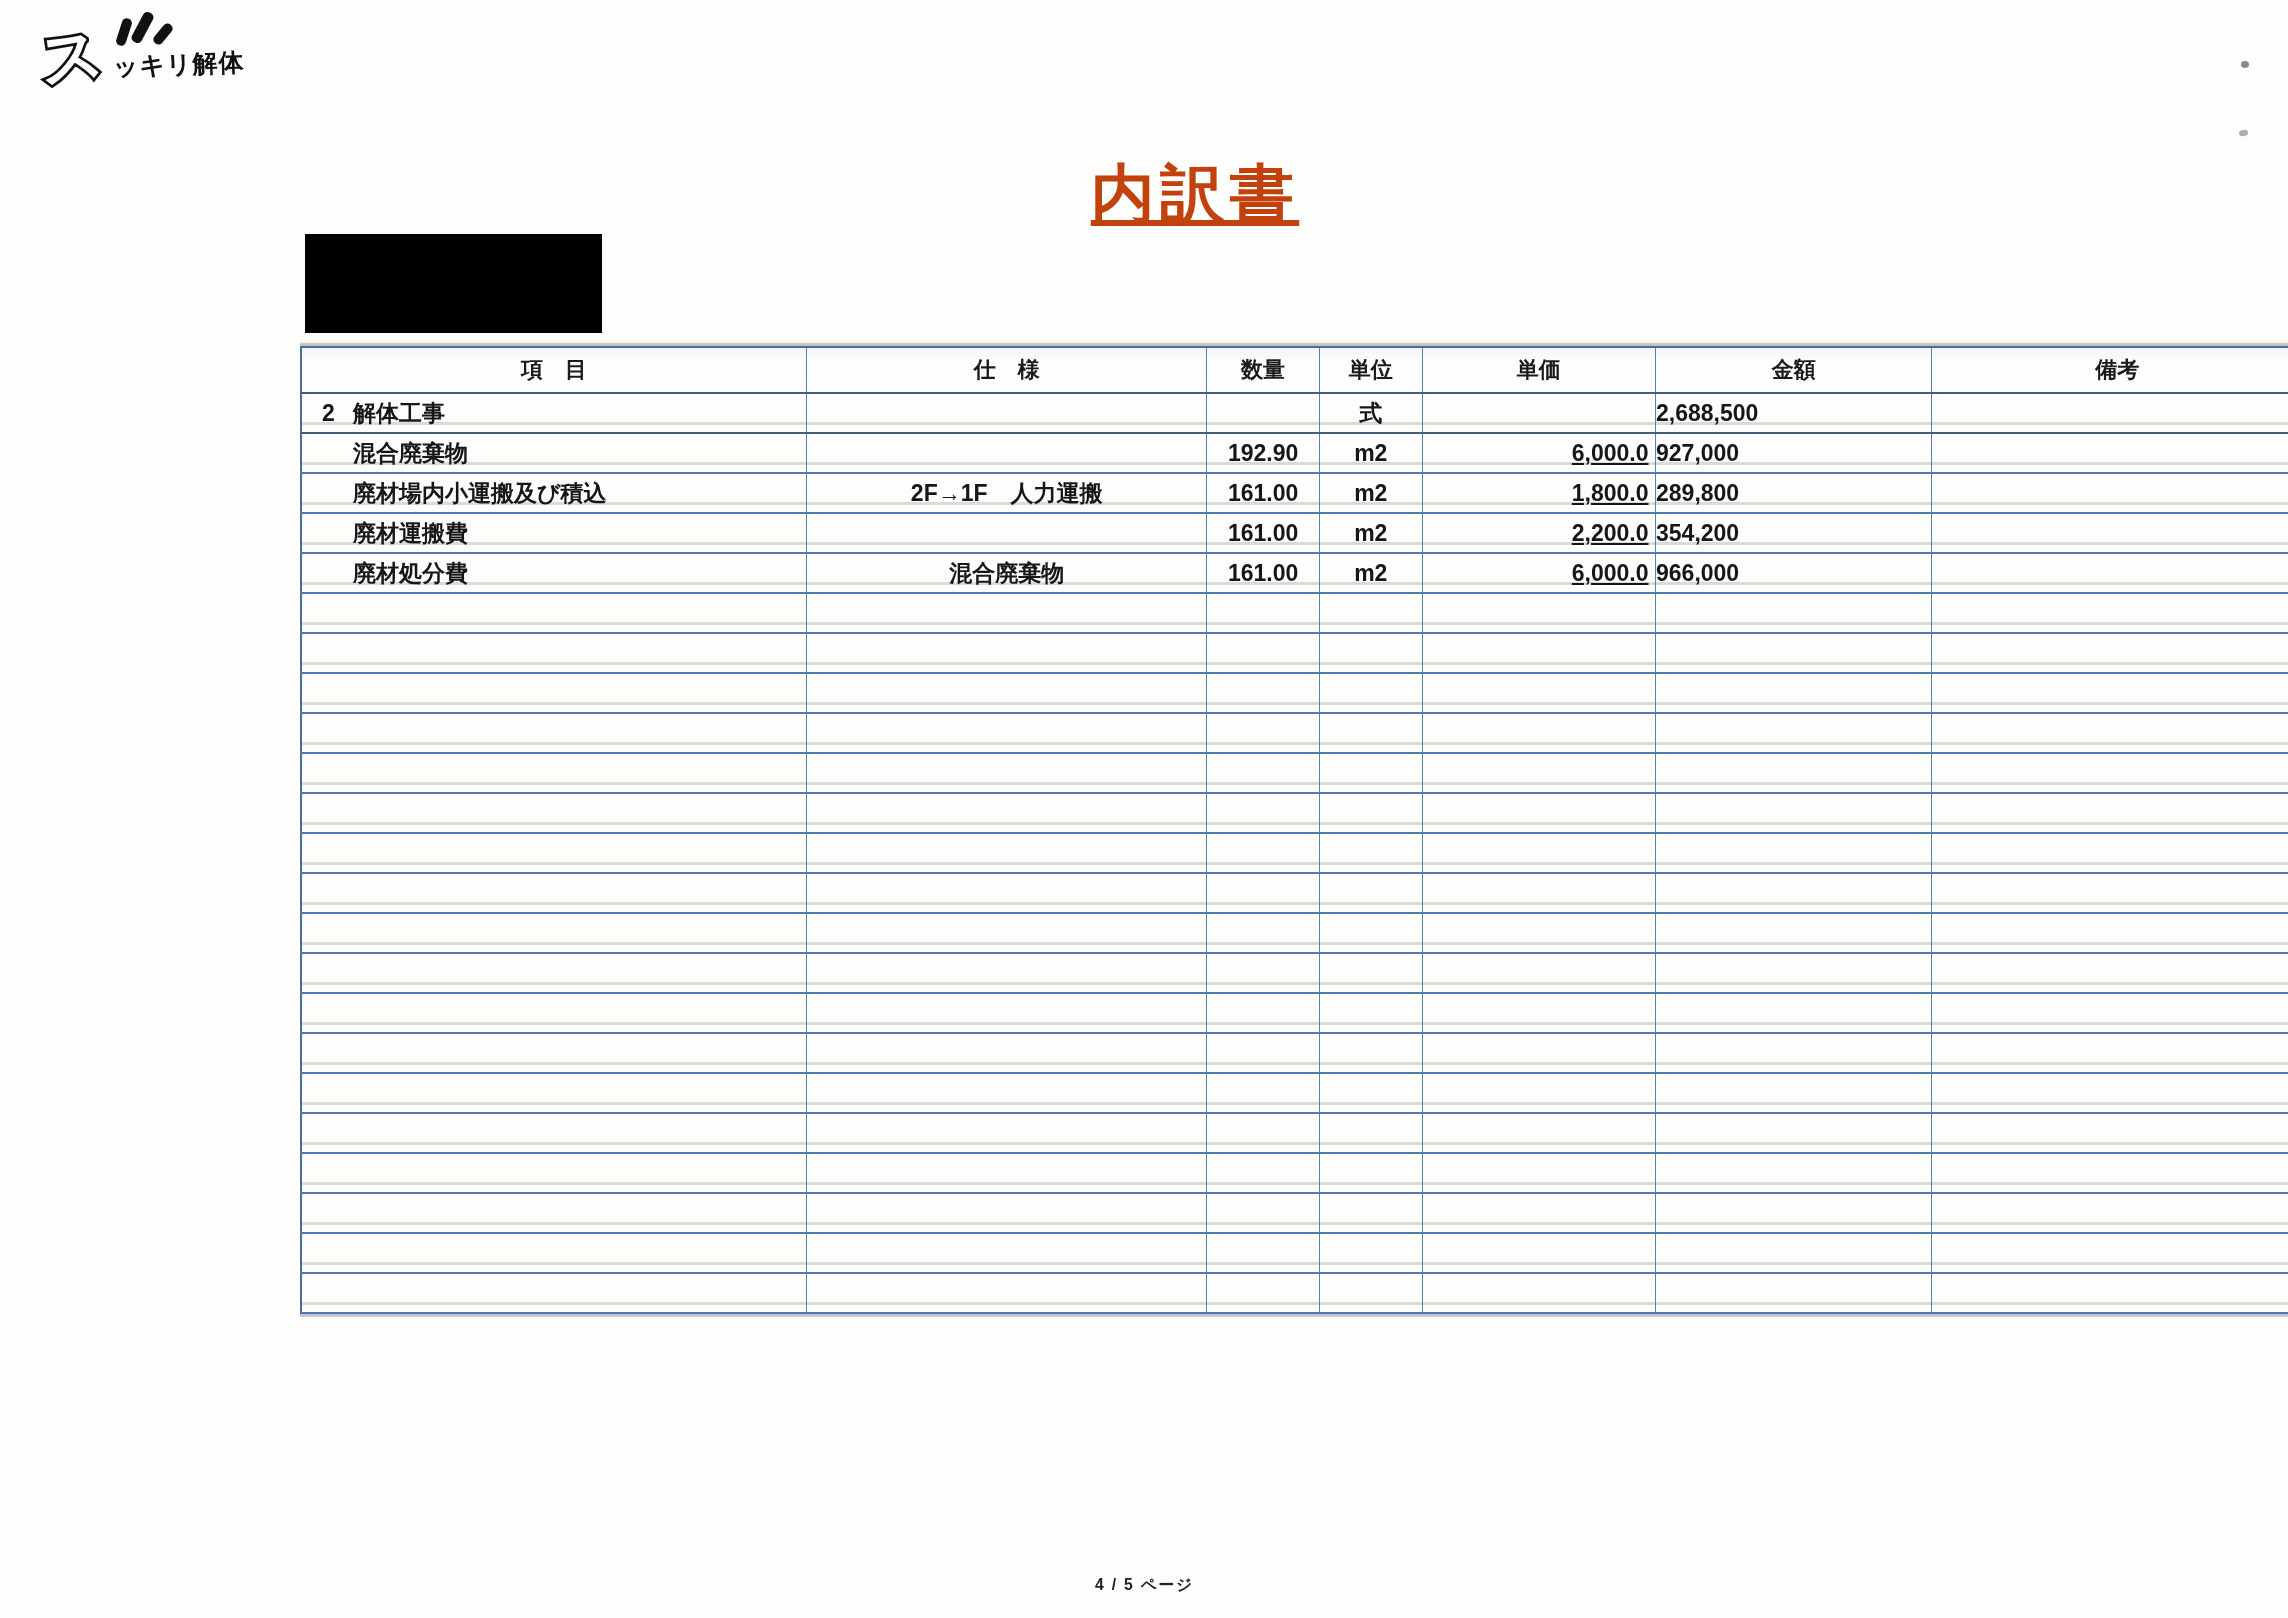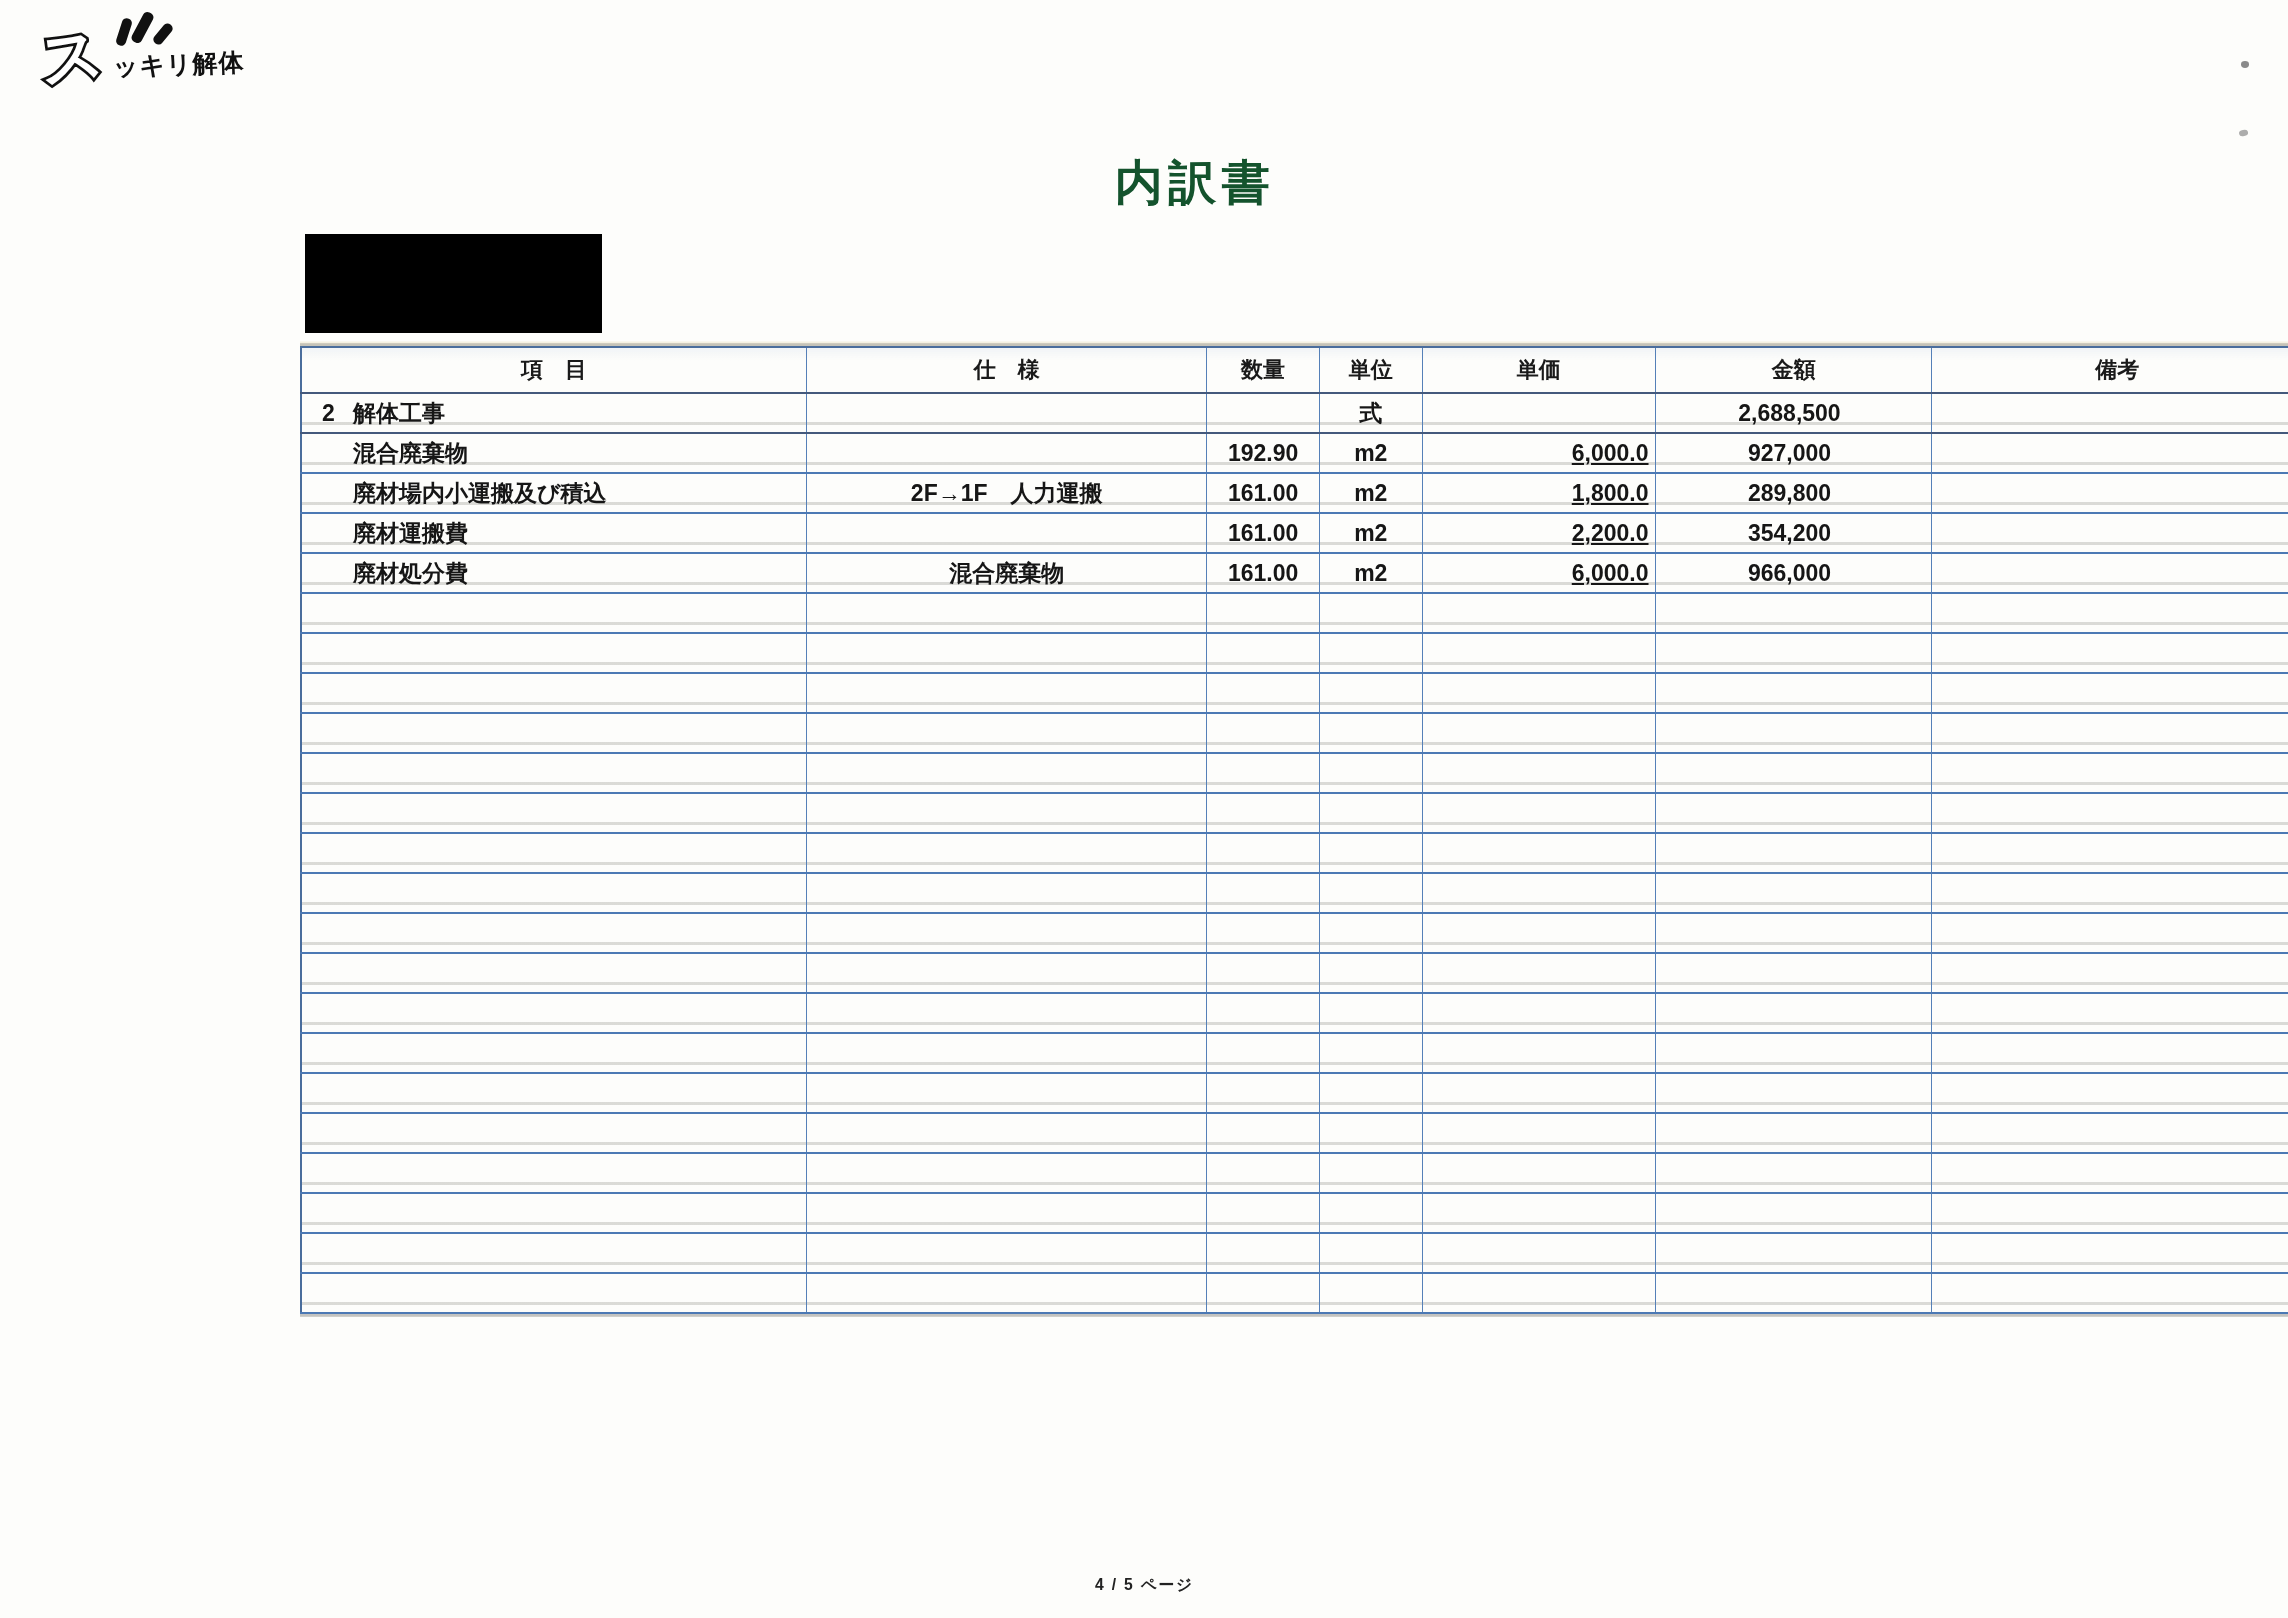--- a/index.html
+++ b/index.html
@@ -20,21 +20,21 @@
     transform:rotate(-2deg);
   }
   .stroke-mark{position:absolute;background:#111;border-radius:4.6px;}
   .stroke-1{left:96px;top:11px;width:10px;height:28px;transform:rotate(18deg);}
   .stroke-2{left:114px;top:3.7px;width:11px;height:33px;transform:rotate(28deg);}
   .stroke-3{left:135px;top:14.8px;width:10px;height:24px;transform:rotate(40deg);}
 
   
   .doc-title{
     position:absolute;left:1195px;top:151px;transform:translateX(-50%);
-    font-size:48px;font-weight:700;letter-spacing:5.5px;color:#14532d;
+    font-size:64px;font-weight:700;letter-spacing:5.5px;color:#c2410c;text-decoration:underline;
   }
 
   
   .redacted{position:absolute;left:305px;top:234px;width:297px;height:99px;background:#000;}
 
   
   .grid-wrap{position:absolute;left:300px;top:346px;width:2004px;}
   table.grid{
     width:100%;border-collapse:collapse;table-layout:fixed;
     border:2.8px solid #4a6d9c;
@@ -59,21 +59,21 @@
                rgba(0,0,0,0) calc(100% - 7.4px));
   }
   .grid tbody tr:first-child td{border-bottom-color:#44597c;}
   .c-item{text-align:left;}
   .c-item .cellflex{display:flex;align-items:center;}
   .row-no{display:inline-block;width:51px;padding-left:20px;box-sizing:border-box;}
   .c-spec{text-align:center;}
   .c-qty{text-align:center;}
   .c-unit{text-align:center;}
   .c-price{text-align:right;padding-right:6.5px !important;text-decoration:underline;}
-  .c-amount{text-align:center;padding-right:8.3px !important;}
+  .c-amount{text-align:left;padding-right:8.3px !important;}
   .c-note{text-align:left;}
 
   
   .page-footer{
     position:absolute;left:0;right:0;top:1575px;text-align:center;
     font-size:15.7px;font-weight:700;letter-spacing:1.8px;color:#222;
   }
 
   
   .speck{position:absolute;background:#8a8a8a;border-radius:50%;}

